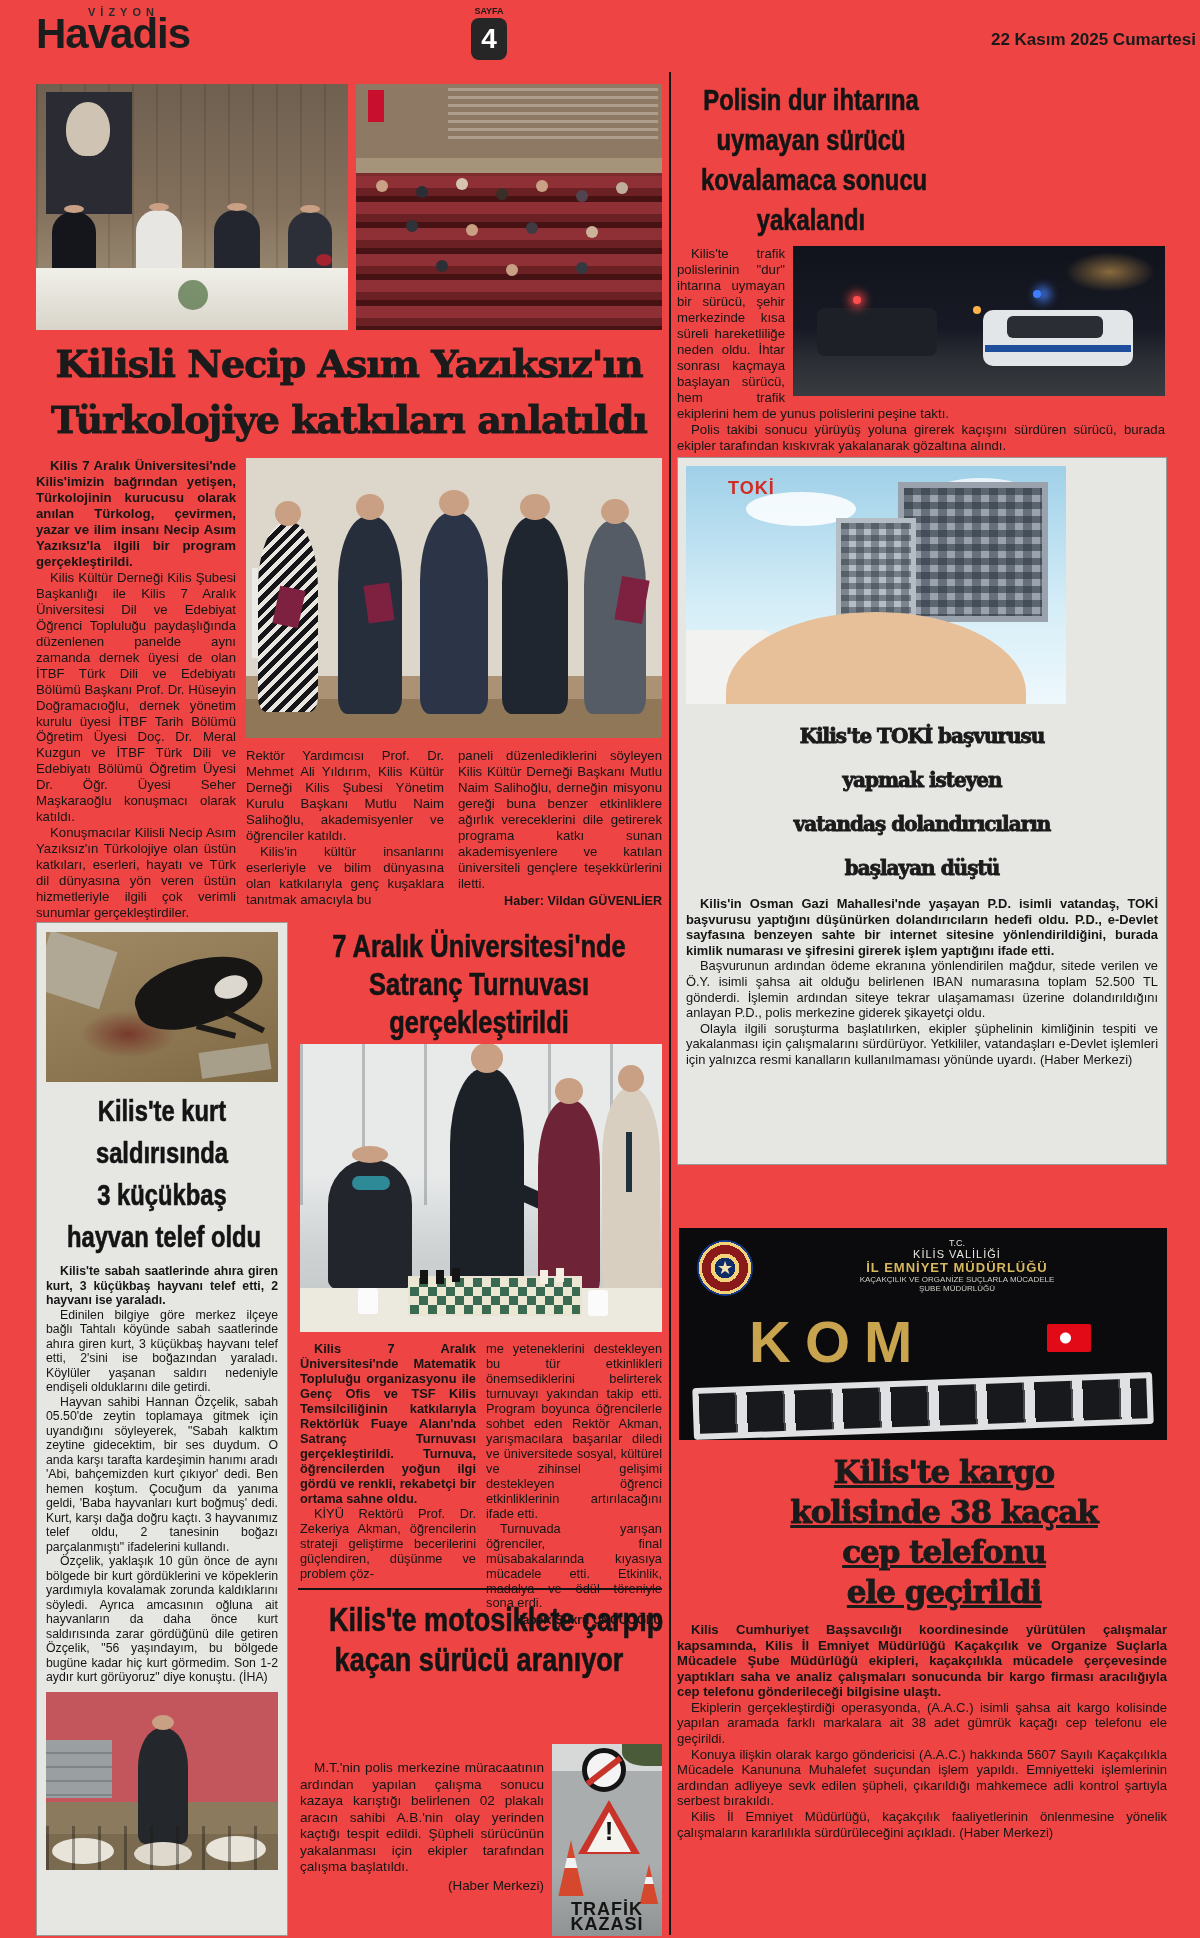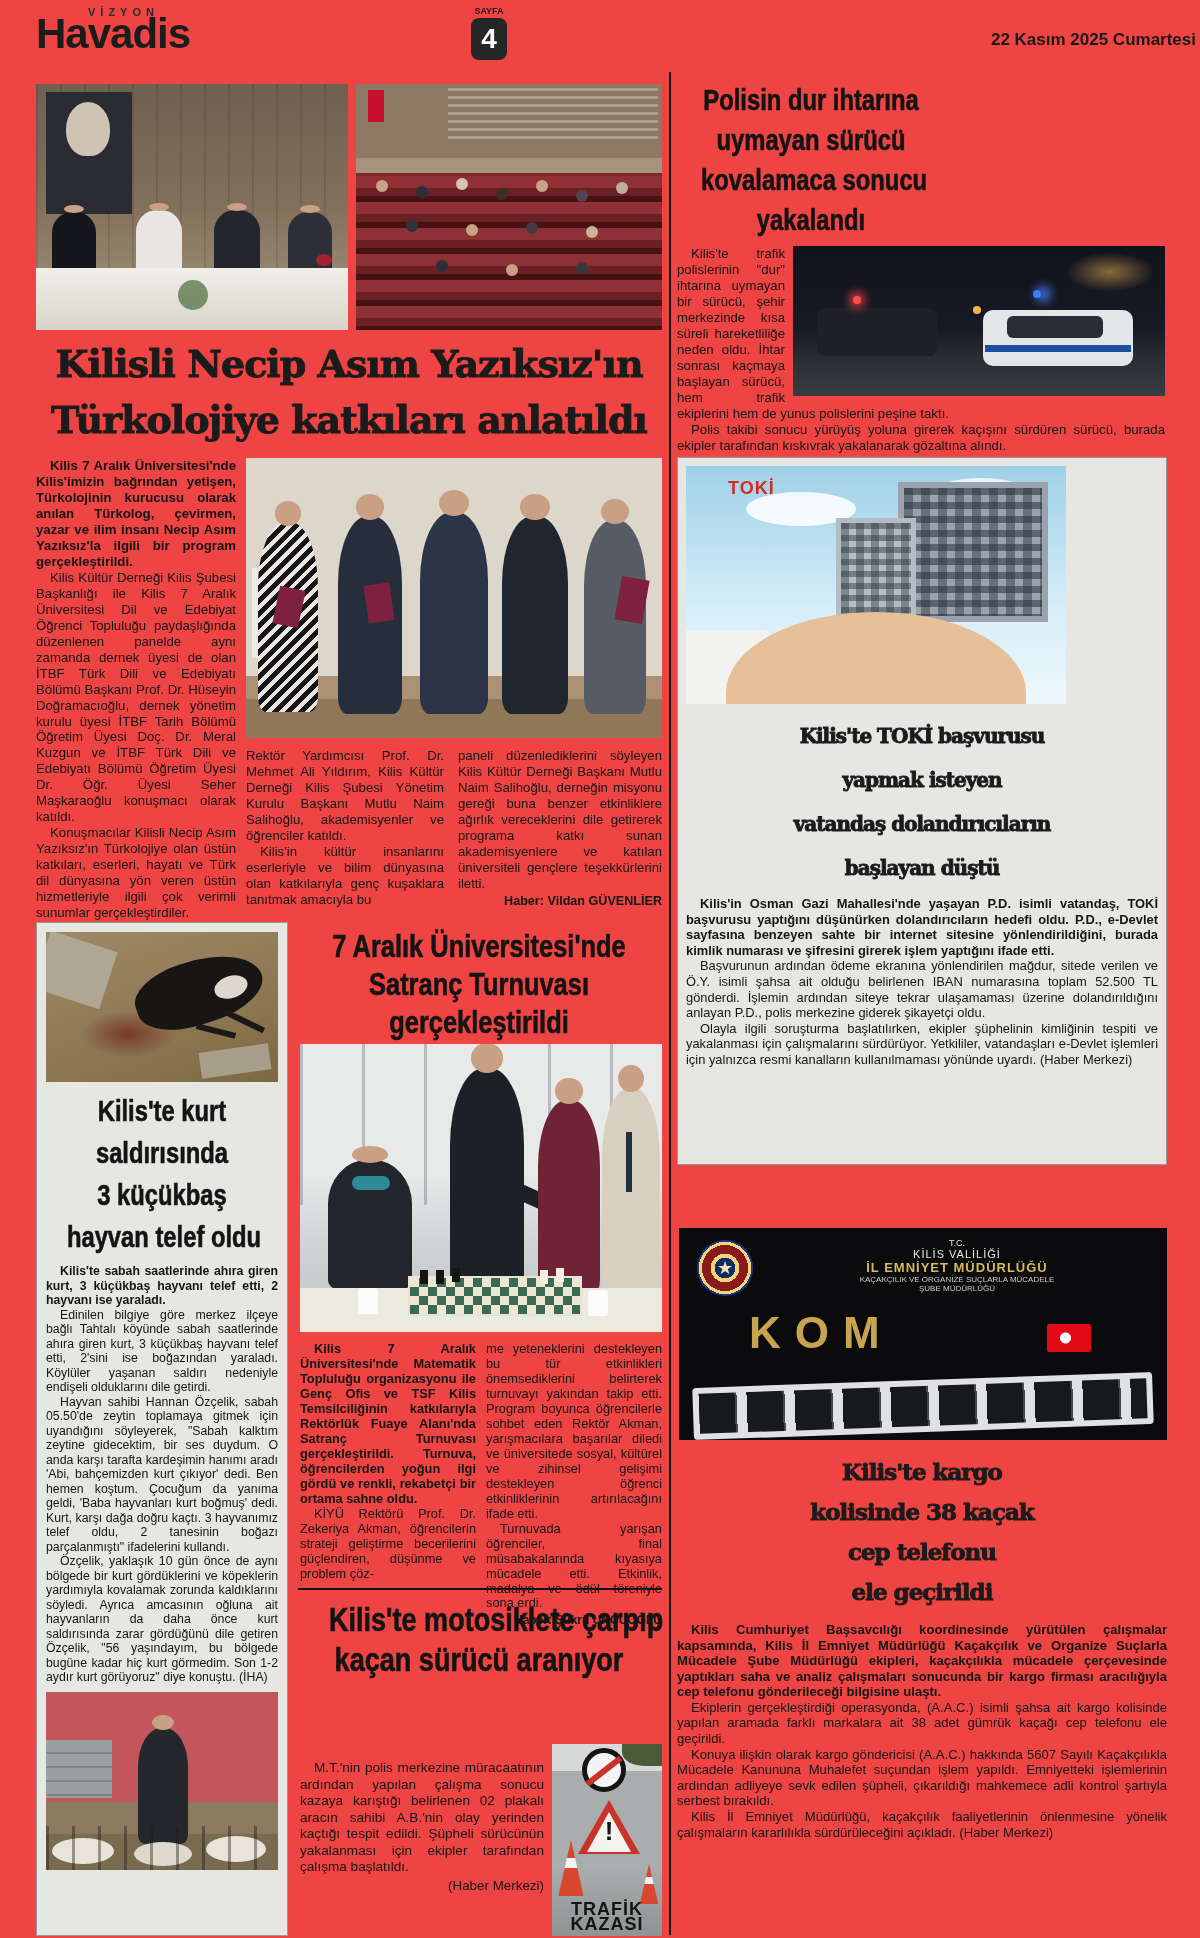--- a/index.html
+++ b/index.html
@@ -233,27 +233,27 @@
 
   <div class="photo" style="left:679px;top:1228px;width:488px;height:212px;background:#0b0b0d;">
     <div class="pe" style="left:18px;top:12px;width:56px;height:56px;border-radius:50%;background:radial-gradient(circle,#102c66 0 26%,#f3d27a 26% 36%,#8a1a1a 36% 58%,#f3d27a 58% 66%,#123c8a 66% 100%);text-align:center;line-height:56px;color:#f2e3b0;font-size:18px;">★</div>
     <div class="pe" style="left:86px;top:10px;width:384px;text-align:center;color:#e8e6df;">
       <div style="font-size:9px;">T.C.</div>
       <div style="font-size:11px;letter-spacing:1px;">KİLİS VALİLİĞİ</div>
       <div style="font-size:13px;font-weight:bold;color:#d8b95e;letter-spacing:1px;">İL EMNİYET MÜDÜRLÜĞÜ</div>
       <div style="font-size:8px;color:#cfcdc6;">KAÇAKÇILIK VE ORGANİZE SUÇLARLA MÜCADELE</div>
       <div style="font-size:8px;color:#cfcdc6;">ŞUBE MÜDÜRLÜĞÜ</div>
     </div>
-    <div class="pe" style="left:70px;top:80px;font-size:44px;font-weight:900;color:#c9a44f;letter-spacing:14px;font-family:'Liberation Sans',sans-serif;">KOM</div>
+    <div class="pe" style="left:70px;top:80px;font-size:58px;font-weight:900;color:#c9a44f;letter-spacing:14px;font-family:'Liberation Sans',sans-serif;">KOM</div>
     <div class="pe" style="right:76px;top:96px;width:44px;height:28px;background:radial-gradient(circle at 42% 50%,#ffffff 0 5px,#e30a17 6px);border-radius:2px;"></div>
     <div class="pe" style="left:14px;bottom:8px;width:460px;height:52px;background:#dfe1e2;transform:rotate(-2deg);border-radius:4px;">
       <div class="pe" style="left:6px;top:6px;right:6px;height:40px;background:repeating-linear-gradient(90deg,#17191c 0 36px,#45494e 36px 38px,#dfe1e2 38px 48px);"></div>
     </div>
   </div>
-  <div class="abs slab" style="left:677px;top:1452px;width:490px;font-size:23px;line-height:40px;">
+  <div class="abs slab" style="left:699px;top:1452px;width:490px;font-size:31px;line-height:40px;text-decoration:underline;">
     <div>Kilis'te kargo</div>
     <div>kolisinde 38 kaçak</div>
     <div>cep telefonu</div>
     <div>ele geçirildi</div>
   </div>
   <div class="abs body-text" style="left:677px;top:1622px;width:490px;font-size:13.1px;line-height:1.19;">
     <p class="bold indent">Kilis Cumhuriyet Başsavcılığı koordinesinde yürütülen çalışmalar kapsamında, Kilis İl Emniyet Müdürlüğü Kaçakçılık ve Organize Suçlarla Mücadele Şube Müdürlüğü ekipleri, kaçakçılıkla mücadele çerçevesinde yaptıkları saha ve analiz çalışmaları sonucunda bir kargo firması aracılığıyla cep telefonu gönderileceği bilgisine ulaştı.</p>
     <p class="indent">Ekiplerin gerçekleştirdiği operasyonda, (A.A.C.) isimli şahsa ait kargo kolisinde yapılan aramada farklı markalara ait 38 adet gümrük kaçağı cep telefonu ele geçirildi.</p>
     <p class="indent">Konuya ilişkin olarak kargo göndericisi (A.A.C.) hakkında 5607 Sayılı Kaçakçılıkla Mücadele Kanununa Muhalefet suçundan işlem yapıldı. Emniyetteki işlemlerinin ardından adliyeye sevk edilen şüpheli, çıkarıldığı mahkemece adli kontrol şartıyla serbest bırakıldı.</p>
     <p class="indent">Kilis İl Emniyet Müdürlüğü, kaçakçılık faaliyetlerinin önlenmesine yönelik çalışmaların kararlılıkla sürdürüleceğini açıkladı. (Haber Merkezi)</p>

